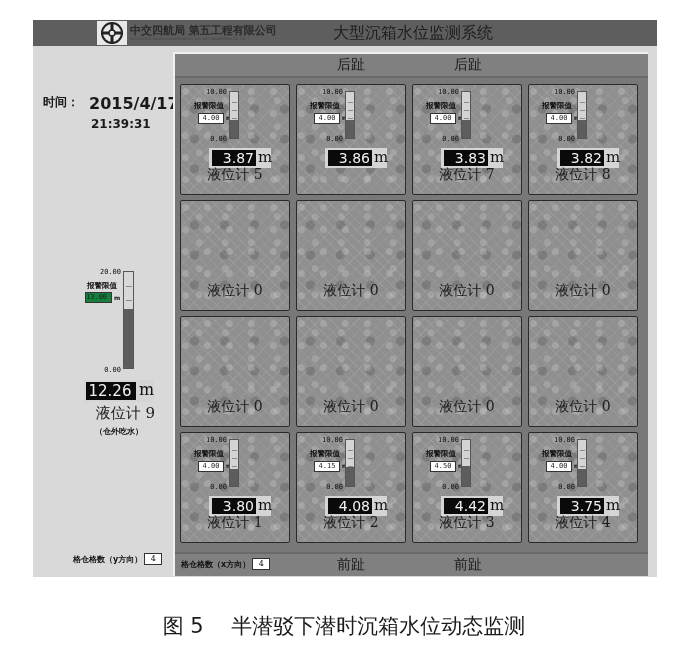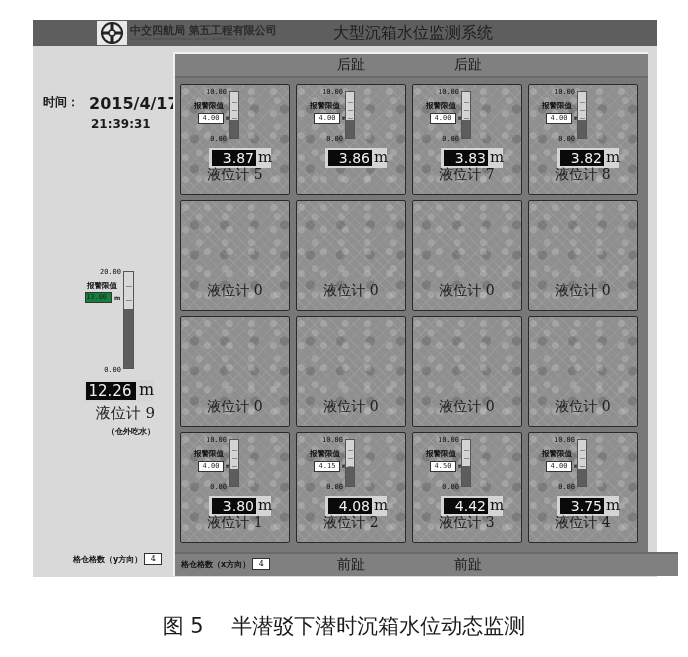--- a/index.html
+++ b/index.html
@@ -43,21 +43,20 @@
     background:#787878; border-left:2px solid #f0f0f0; border-top:2px solid #f0f0f0;
     box-sizing:border-box;
   }
   .band-top {
     position:absolute; left:0; top:0; width:100%; height:22px; background:#808080;
     border-bottom:2px solid #6a6a6a;
   }
   .band-bottom {
     position:absolute; left:0; bottom:0; width:100%; height:22px; background:#808080;
     border-top:2px solid #6a6a6a;
-    padding-left:30px;
   }
   .band-label {
     position:absolute; top:2px; font-size:14px; color:#1a1a1a;
   }
   .cell {
     position:absolute; width:110px; height:111px; border:1.5px solid #2a2a2a; border-radius:2px;
     box-sizing:border-box;
     background-color:#8f8f8f;
     background-image:
       radial-gradient(circle at 20% 30%, rgba(200,200,200,0.35) 0 3px, transparent 4px),
@@ -111,21 +110,21 @@
   .sg-alarm-label { position:absolute; left:4px; top:13px; font-family:"DejaVu Sans",sans-serif; font-size:7.5px; font-weight:bold; color:#111; white-space:nowrap; }
   .sg-alarm-box { position:absolute; left:2px; top:24px; width:25px; height:9px; background:#15803d; border:1px solid #333; font-family:"DejaVu Sans Mono",monospace; font-size:7px; line-height:9px; color:#222; }
   .sg-alarm-unit { position:absolute; left:31px; top:26px; font-size:6px; color:#111; font-weight:bold; font-family:"DejaVu Sans",sans-serif; }
   .sg-tube { position:absolute; left:40px; top:3px; width:11px; height:98px; background:#d8d8d8; border:1px solid #555; box-sizing:border-box; overflow:hidden; }
   .sg-tube .fill { position:absolute; left:0; right:0; bottom:0; background:#5d5d5d; }
   .sg-tube .tick { position:absolute; left:2px; width:6px; height:1px; background:#8a8a8a; }
   .sg-readout { position:absolute; left:1px; top:112px; width:70px; height:22px; background:#d5d5d5; }
   .sg-readout .num { position:absolute; left:2px; top:2px; width:50px; height:18px; background:#0a0a0a; color:#f2f2f2; font-family:"DejaVu Sans",sans-serif; font-size:15px; line-height:18px; text-align:center; padding-right:2px; box-sizing:border-box; }
   .sg-readout .unit { position:absolute; left:55px; top:0; font-size:16px; color:#111; line-height:20px; }
   .sg-label { position:absolute; left:0px; top:136px; width:72px; text-align:right; font-size:15px; color:#1c1c1c; white-space:nowrap; }
-  .sg-sub { position:absolute; left:0px; top:158px; width:72px; text-align:right; font-size:8px; font-weight:bold; color:#111; font-family:"DejaVu Sans",sans-serif; white-space:nowrap; }
+  .sg-sub { position:absolute; left:0px; top:158px; width:72px; text-align:center; font-size:8px; font-weight:bold; color:#111; font-family:"DejaVu Sans",sans-serif; white-space:nowrap; }
 
   .grid-y { position:absolute; left:40px; top:508px; font-family:"DejaVu Sans",sans-serif; font-size:8px; font-weight:bold; color:#111; white-space:nowrap;margin-top:25px; }
   .grid-y .box, .grid-x .box {
     display:inline-block; width:16px; height:10px; background:#fff; border:1px solid #333; text-align:center; line-height:10px; font-size:8px; vertical-align:middle; margin-left:2px; font-family:"DejaVu Serif",serif; font-weight:normal;
   }
   .grid-x { position:absolute; left:6px; top:4px; font-family:"DejaVu Sans",sans-serif; font-size:8px; font-weight:bold; color:#111; white-space:nowrap; }
 
   .caption {
     position:absolute; left:0; width:688px; top:612px; text-align:center; font-size:21px; color:#1a1a1a;
     font-family:"DejaVu Sans","Liberation Sans",sans-serif; white-space:pre;

